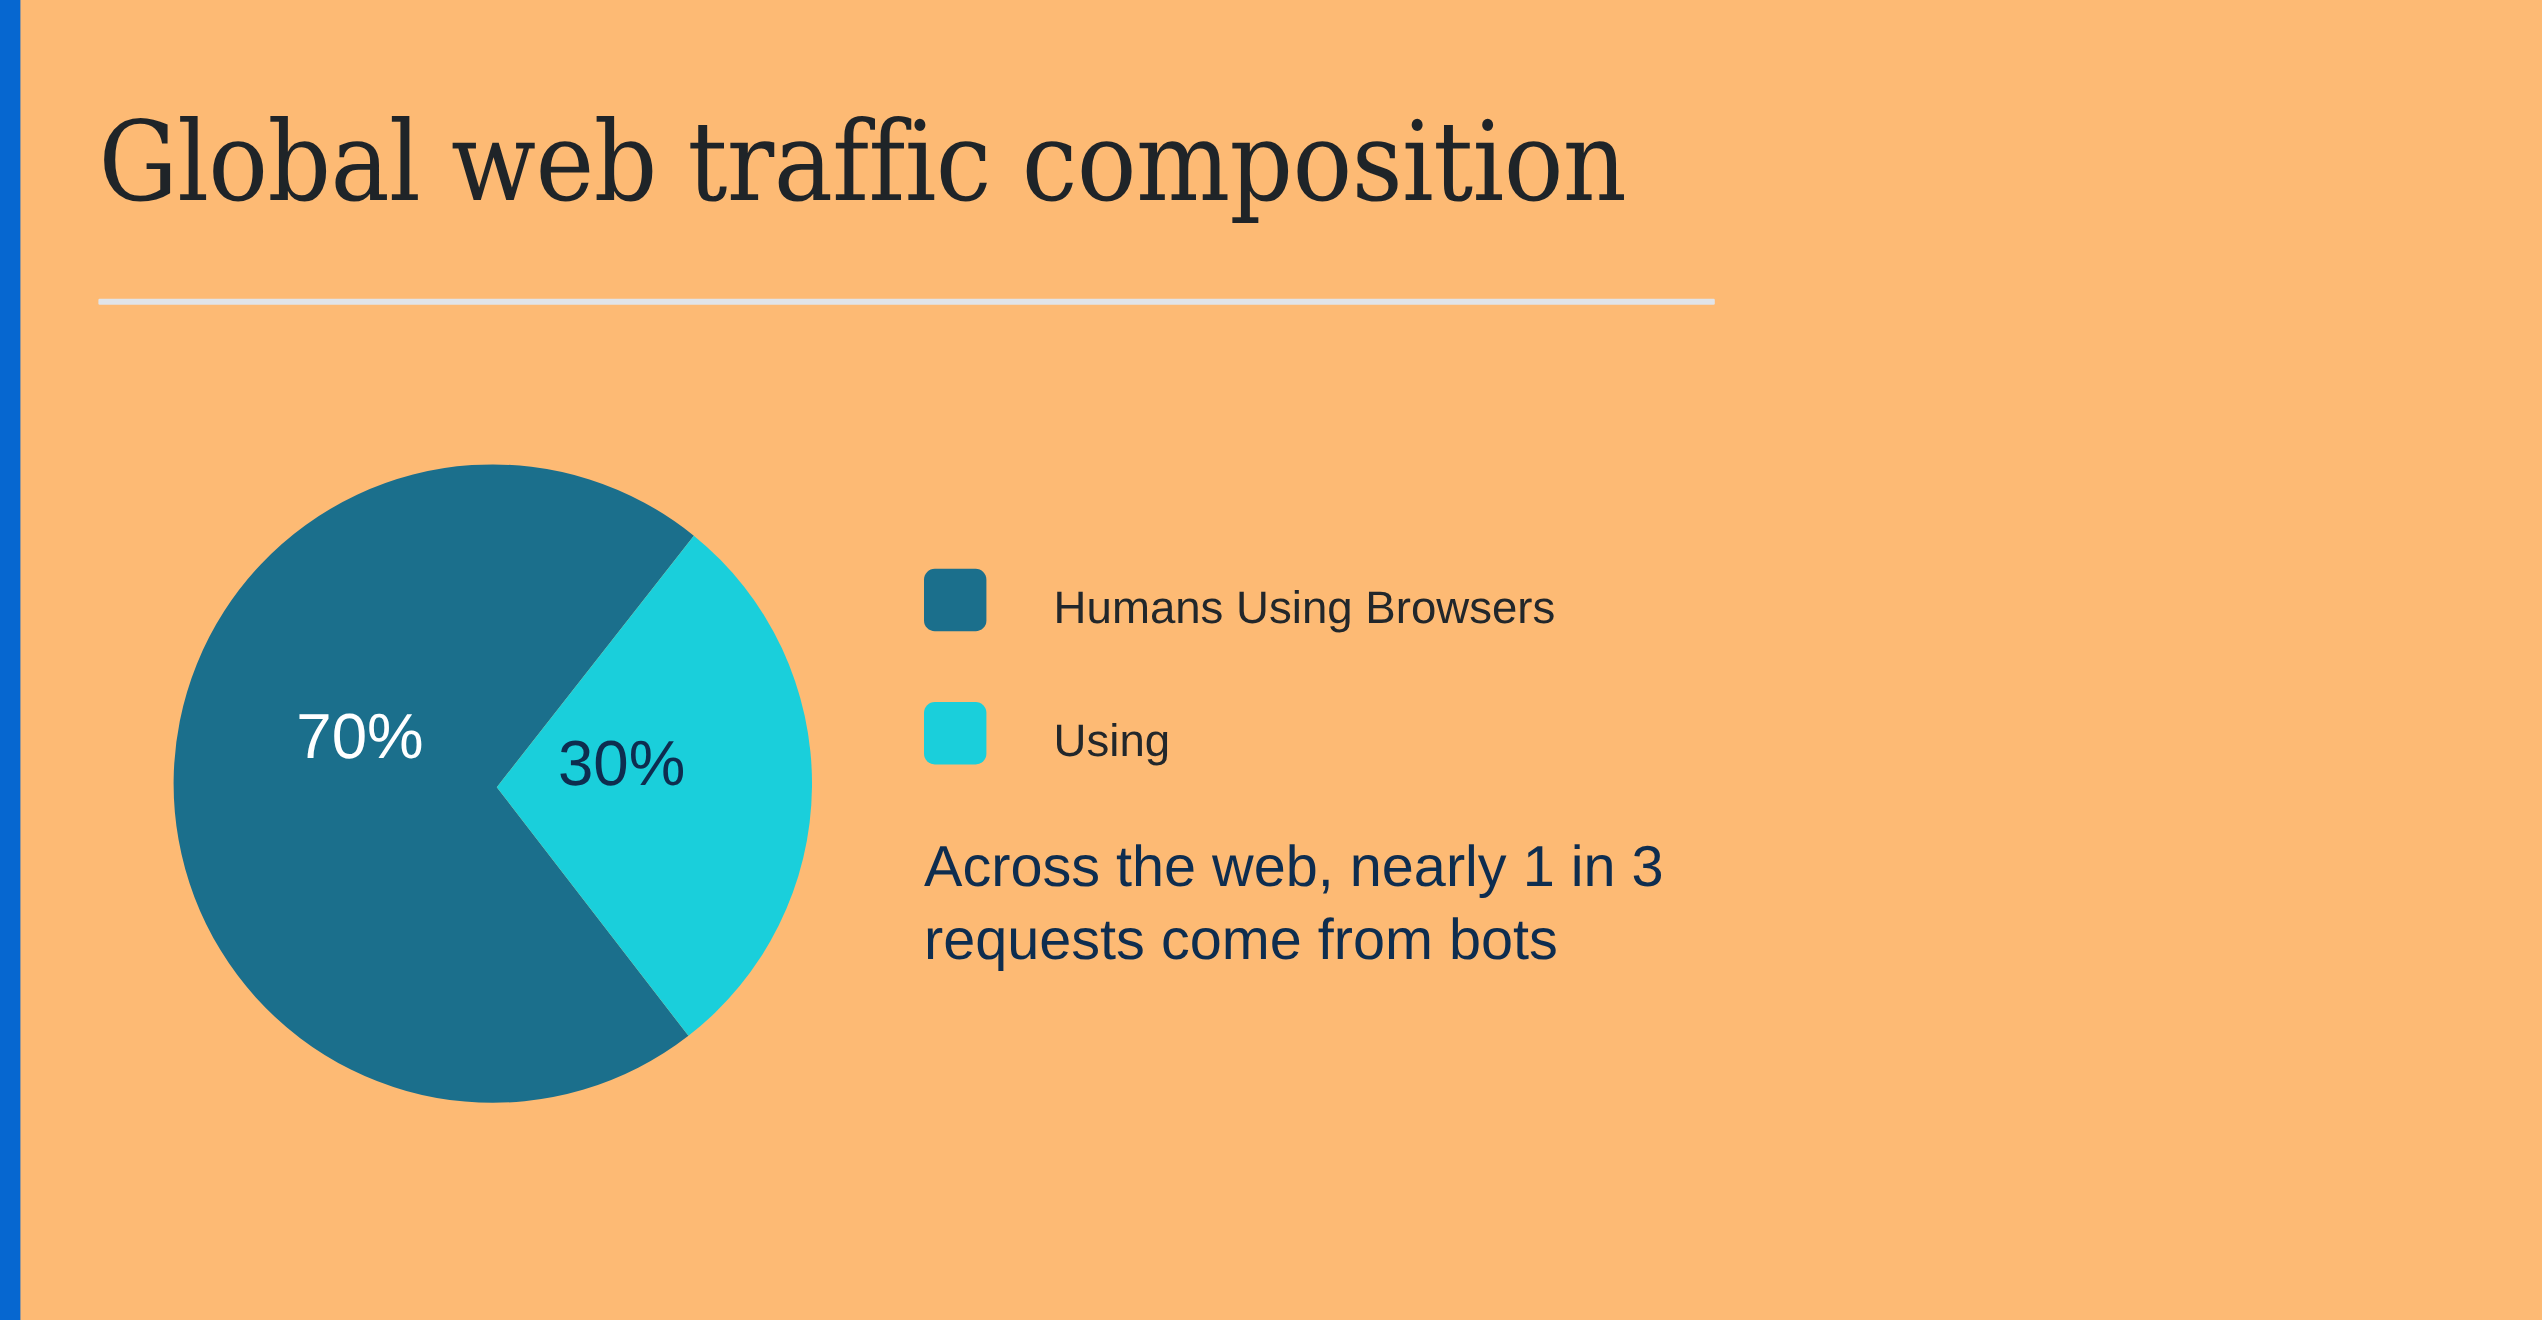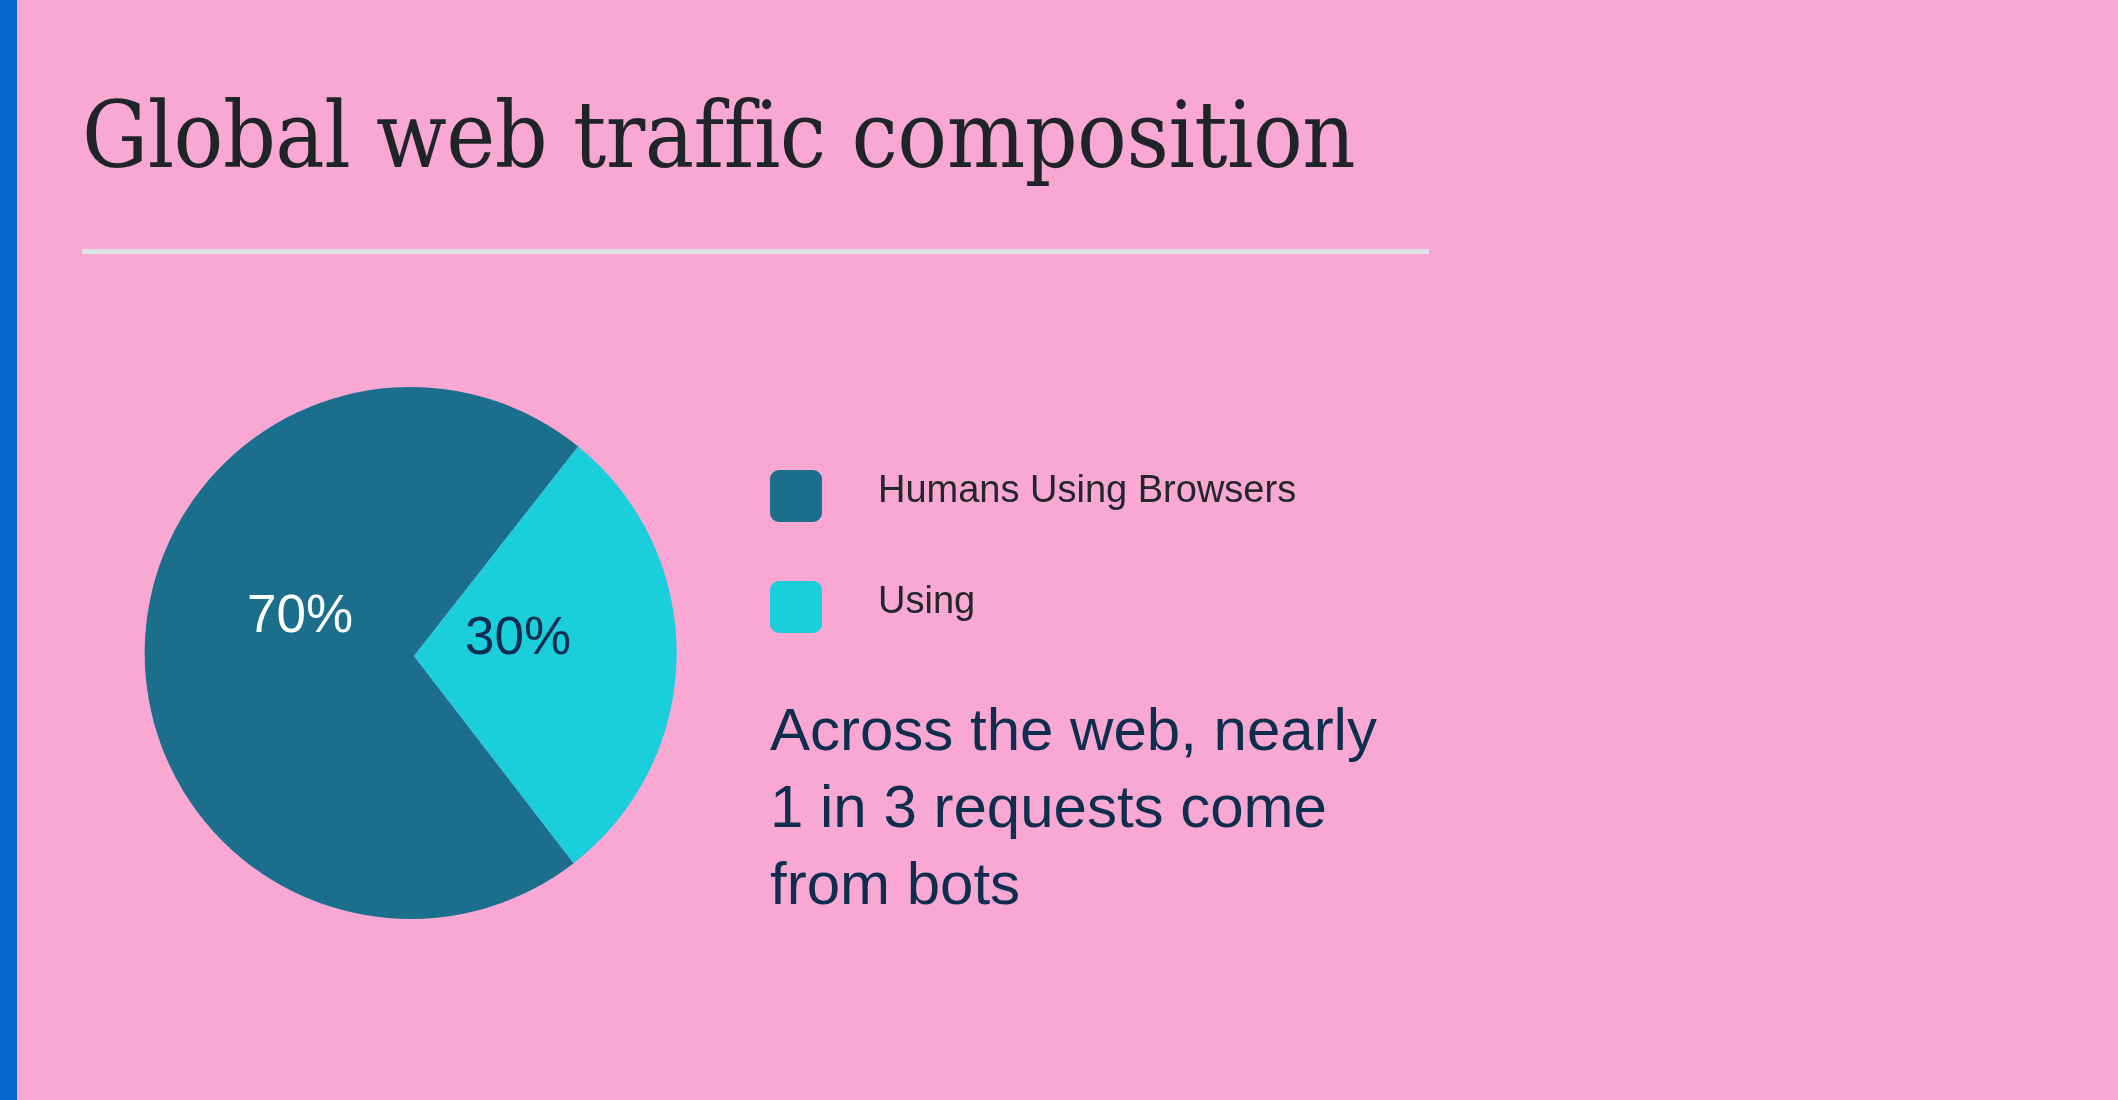--- a/index.html
+++ b/index.html
@@ -10,21 +10,21 @@
   }
   body {
     font-family: "Liberation Sans", sans-serif;
     -webkit-font-smoothing: antialiased;
   }
 
   .slide {
     position: relative;
     width: 2118px;
     height: 1100px;
-    background: #f9a8d4;
+    background: #fdba74;
     overflow: hidden;
     box-sizing: border-box;
   }
 
   
   .accent-bar {
     position: absolute;
     left: 0;
     top: 0;
     width: 17px;
@@ -81,41 +81,41 @@
 
   
   .legend-col {
     position: absolute;
     left: 770px;
     top: 470px;
     width: 900px;
   }
   .legend-item {
     display: flex;
-    align-items: flex-start;
+    align-items: flex-end;
     height: 56px;
     margin-bottom: 55px;
   }
   .legend-swatch {
     width: 52px;
     height: 52px;
     border-radius: 9px;
     flex: 0 0 auto;
   }
   .legend-label {
     margin-left: 56px;
     font-size: 38px;
     line-height: 1;
     color: #22272b;
     white-space: nowrap;
   }
 
   .caption {
     margin-top: 8px;
-    font-size: 60px;
+    font-size: 48px;
     line-height: 1.28;
     color: #0e2d4f;
     max-width: 640px;
   }
 </style>
 </head>
 <body>
 
 <div class="slide">
 

